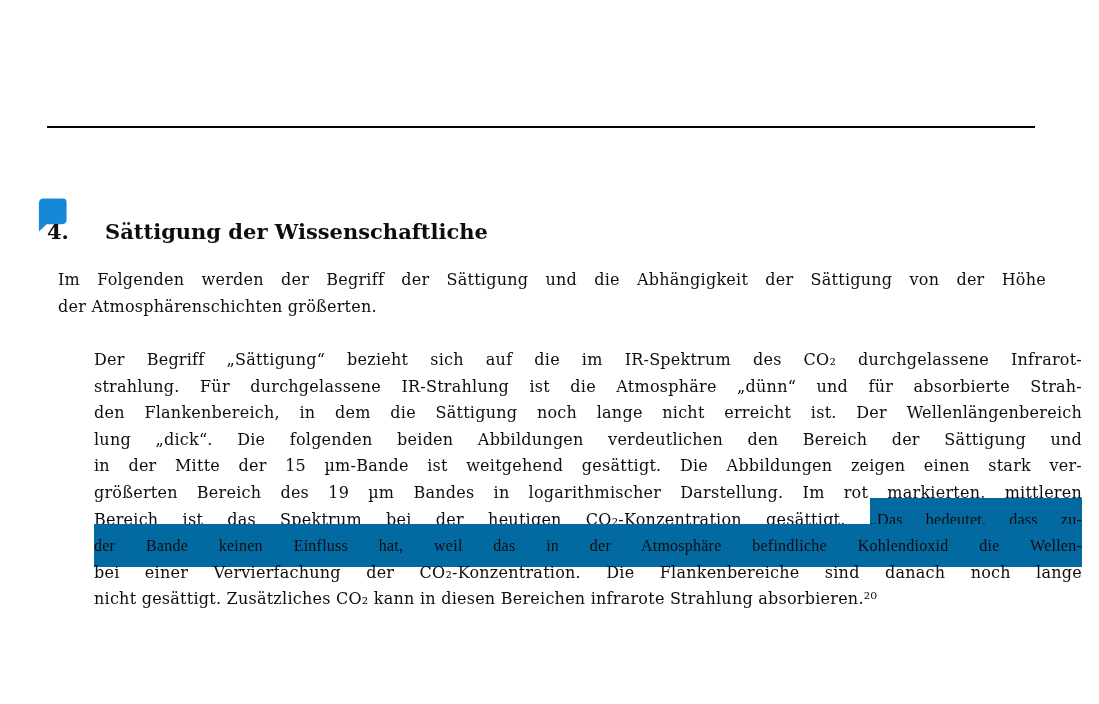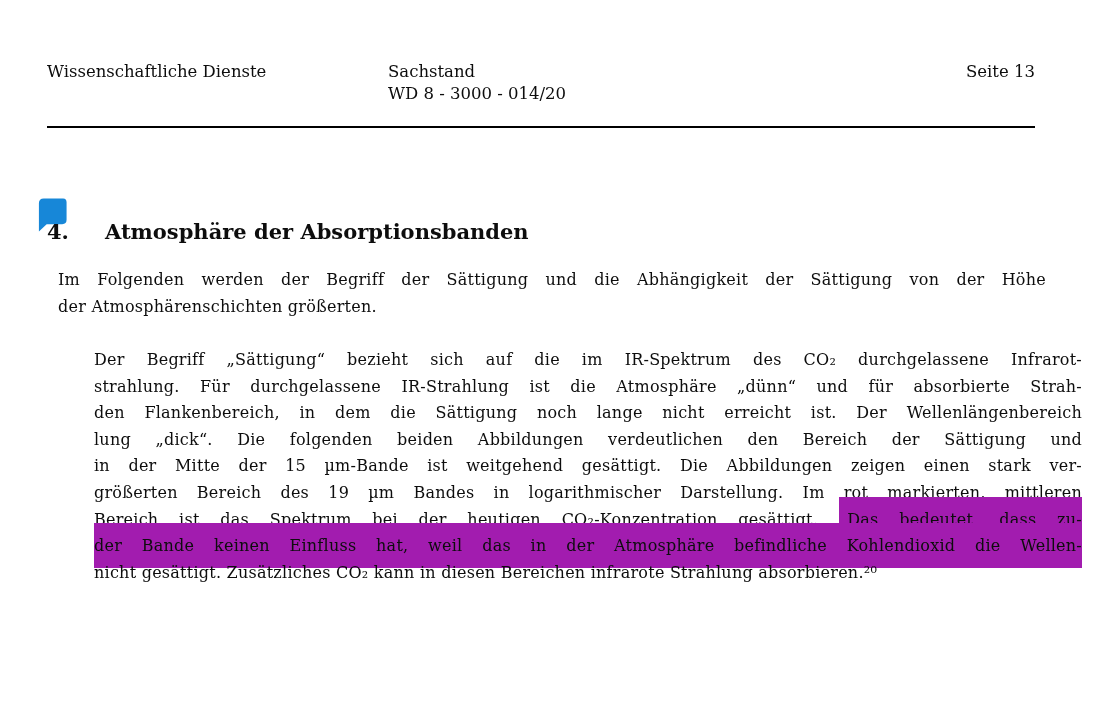--- a/index.html
+++ b/index.html
@@ -64,56 +64,50 @@
   .line {
     text-align: justify;
     text-align-last: justify;
     height: 26.6px;
     overflow: visible;
   }
   .line.last {
     text-align-last: left;
   }
   .hl {
-    background: #a21caf;
+    background: #0369a1;
     padding: 13px 0;
+    font-family: Liberation Serif, serif;
   }
 </style>
 </head>
 <body>
 
 <div class="doc">
 
-  <header class="header">
-    <div class="h-left">Wissenschaftliche Dienste</div>
-    <div class="h-center">
-      <div>Sachstand</div>
-      <div>WD 8 - 3000 - 014/20</div>
-    </div>
-    <div class="h-right">Seite 13</div>
-  </header>
 
   <div class="rule"></div>
 
   <svg class="note-icon" viewBox="0 0 34 38" xmlns="http://www.w3.org/2000/svg">
     <path d="M3 8 Q3 3 8 3 L28 3 Q31.5 3 31.5 7 L31.5 25 Q31.5 29.5 27 29.5 L11 29.5 L3 37 Z" fill="#1787d8"></path>
   </svg>
 
-  <div class="section-head"><span class="sec-num">4.</span><span>Atmosphäre der Absorptionsbanden</span></div>
+  <div class="section-head"><span class="sec-num">4.</span><span>Sättigung der Wissenschaftliche</span></div>
 
   <div class="para para-1">
     <div class="line"><span>Im Folgenden werden der Begriff der Sättigung und die Abhängigkeit der Sättigung von der Höhe</span></div>
     <div class="line last"><span>der Atmosphärenschichten größerten.</span></div>
   </div>
 
   <div class="para para-2">
     <div class="line"><span>Der Begriff „Sättigung“ bezieht sich auf die im IR-Spektrum des CO₂ durchgelassene Infrarot-</span></div>
     <div class="line"><span>strahlung. Für durchgelassene IR-Strahlung ist die Atmosphäre „dünn“ und für absorbierte Strah-</span></div>
     <div class="line"><span>den Flankenbereich, in dem die Sättigung noch lange nicht erreicht ist. Der Wellenlängenbereich</span></div>
     <div class="line"><span>lung „dick“. Die folgenden beiden Abbildungen verdeutlichen den Bereich der Sättigung und</span></div>
     <div class="line"><span>in der Mitte der 15 µm-Bande ist weitgehend gesättigt. Die Abbildungen zeigen einen stark ver-</span></div>
     <div class="line"><span>größerten Bereich des 19 µm Bandes in logarithmischer Darstellung. Im rot markierten, mittleren</span></div>
     <div class="line"><span>Bereich ist das Spektrum bei der heutigen CO₂-Konzentration gesättigt. </span><span class="hl">„Das bedeutet, dass zu-</span></div>
     <div class="line"><span class="hl">der Bande keinen Einfluss hat, weil das in der Atmosphäre befindliche Kohlendioxid die Wellen-</span></div>
+    <div class="line"><span>bei einer Vervierfachung der CO₂-Konzentration. Die Flankenbereiche sind danach noch lange</span></div>
     <div class="line last"><span>nicht gesättigt. Zusätzliches CO₂ kann in diesen Bereichen infrarote Strahlung absorbieren.²⁰</span></div>
   </div>
 
 </div>
 
 </body></html>

